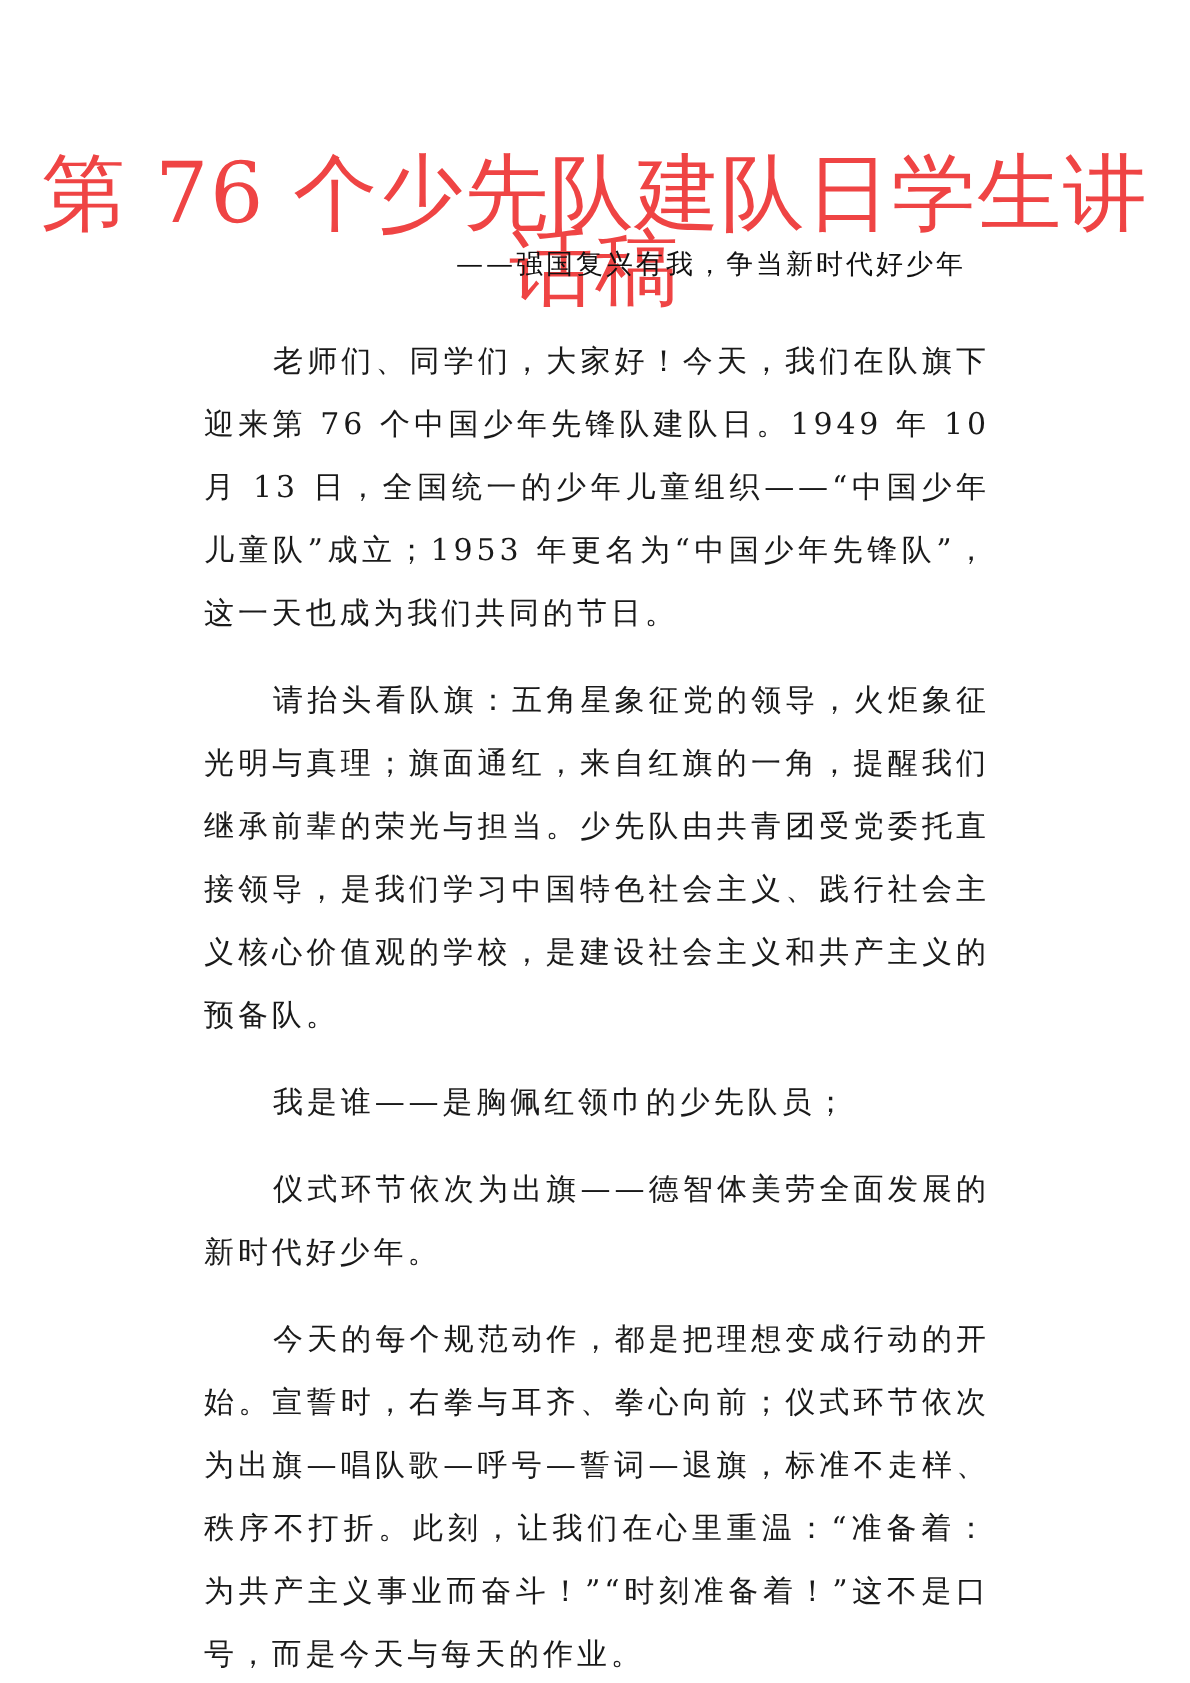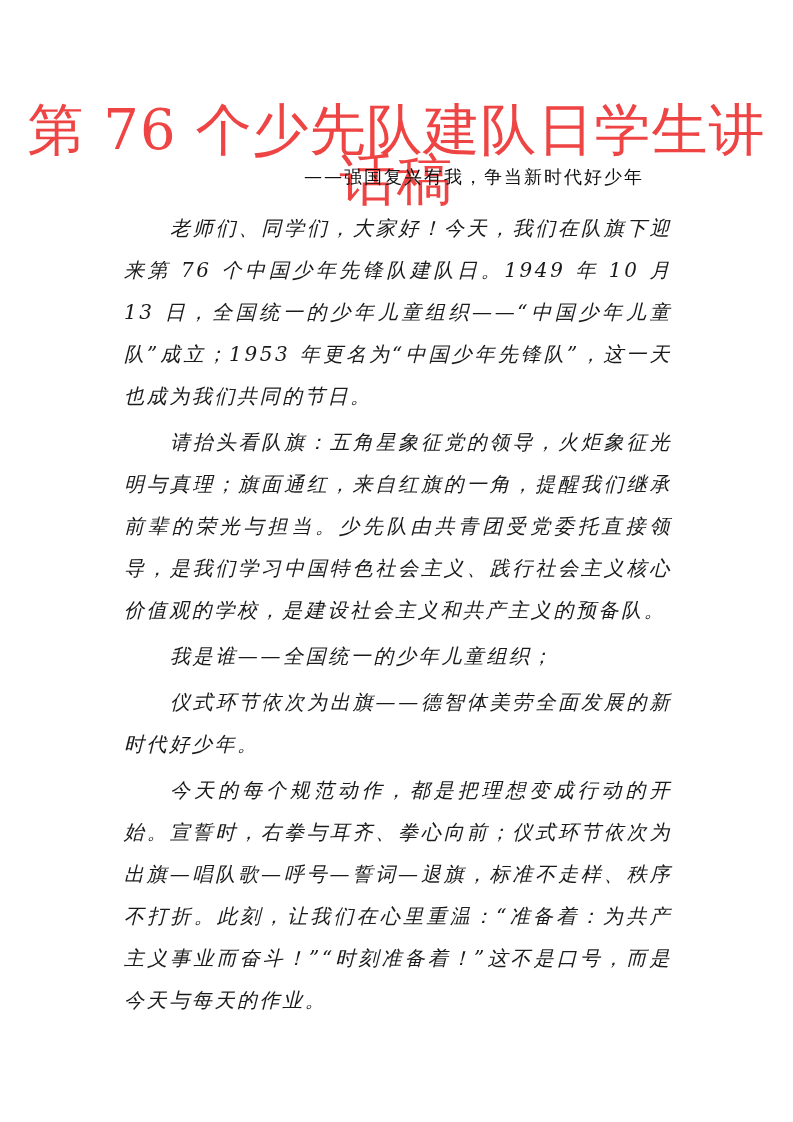--- a/index.html
+++ b/index.html
@@ -14,29 +14,29 @@
     position: absolute; left: 0; top: 164px; width: 644px; text-align: right;
     font-family: "DejaVu Serif", "Liberation Serif", serif;
     font-size: 18px; color: #111; line-height: 26px; letter-spacing: 2px;
   }
   .body {
     position: absolute; left: 120px; top: 203px; width: 556px;
     font-family: "DejaVu Serif", "Liberation Serif", serif;
     font-size: 20px; color: #1a1a1a; line-height: 42px; letter-spacing: 2.6px;
     text-align: justify;
   }
-  .body p { margin: 4px; text-indent: 46px; font-style: italic; }
+  .body p { margin: 16px; text-indent: 46px; }
 </style>
 </head>
 <body>
 
 <div class="page">
   <div class="title">第 76 个少先队建队日学生讲话稿</div>
   <div class="subtitle">——强国复兴有我，争当新时代好少年</div>
   <div class="body">
     <p>老师们、同学们，大家好！今天，我们在队旗下迎来第 76 个中国少年先锋队建队日。1949 年 10 月 13 日，全国统一的少年儿童组织——“中国少年儿童队”成立；1953 年更名为“中国少年先锋队”，这一天也成为我们共同的节日。</p>
     <p>请抬头看队旗：五角星象征党的领导，火炬象征光明与真理；旗面通红，来自红旗的一角，提醒我们继承前辈的荣光与担当。少先队由共青团受党委托直接领导，是我们学习中国特色社会主义、践行社会主义核心价值观的学校，是建设社会主义和共产主义的预备队。</p>
-    <p>我是谁——全国统一的少年儿童组织；</p>
+    <p>我是谁——是胸佩红领巾的少先队员；</p>
     <p>仪式环节依次为出旗——德智体美劳全面发展的新时代好少年。</p>
     <p>今天的每个规范动作，都是把理想变成行动的开始。宣誓时，右拳与耳齐、拳心向前；仪式环节依次为出旗—唱队歌—呼号—誓词—退旗，标准不走样、秩序不打折。此刻，让我们在心里重温：“准备着：为共产主义事业而奋斗！”“时刻准备着！”这不是口号，而是今天与每天的作业。</p>
 
   </div>
 </div>
 
 </body></html>

